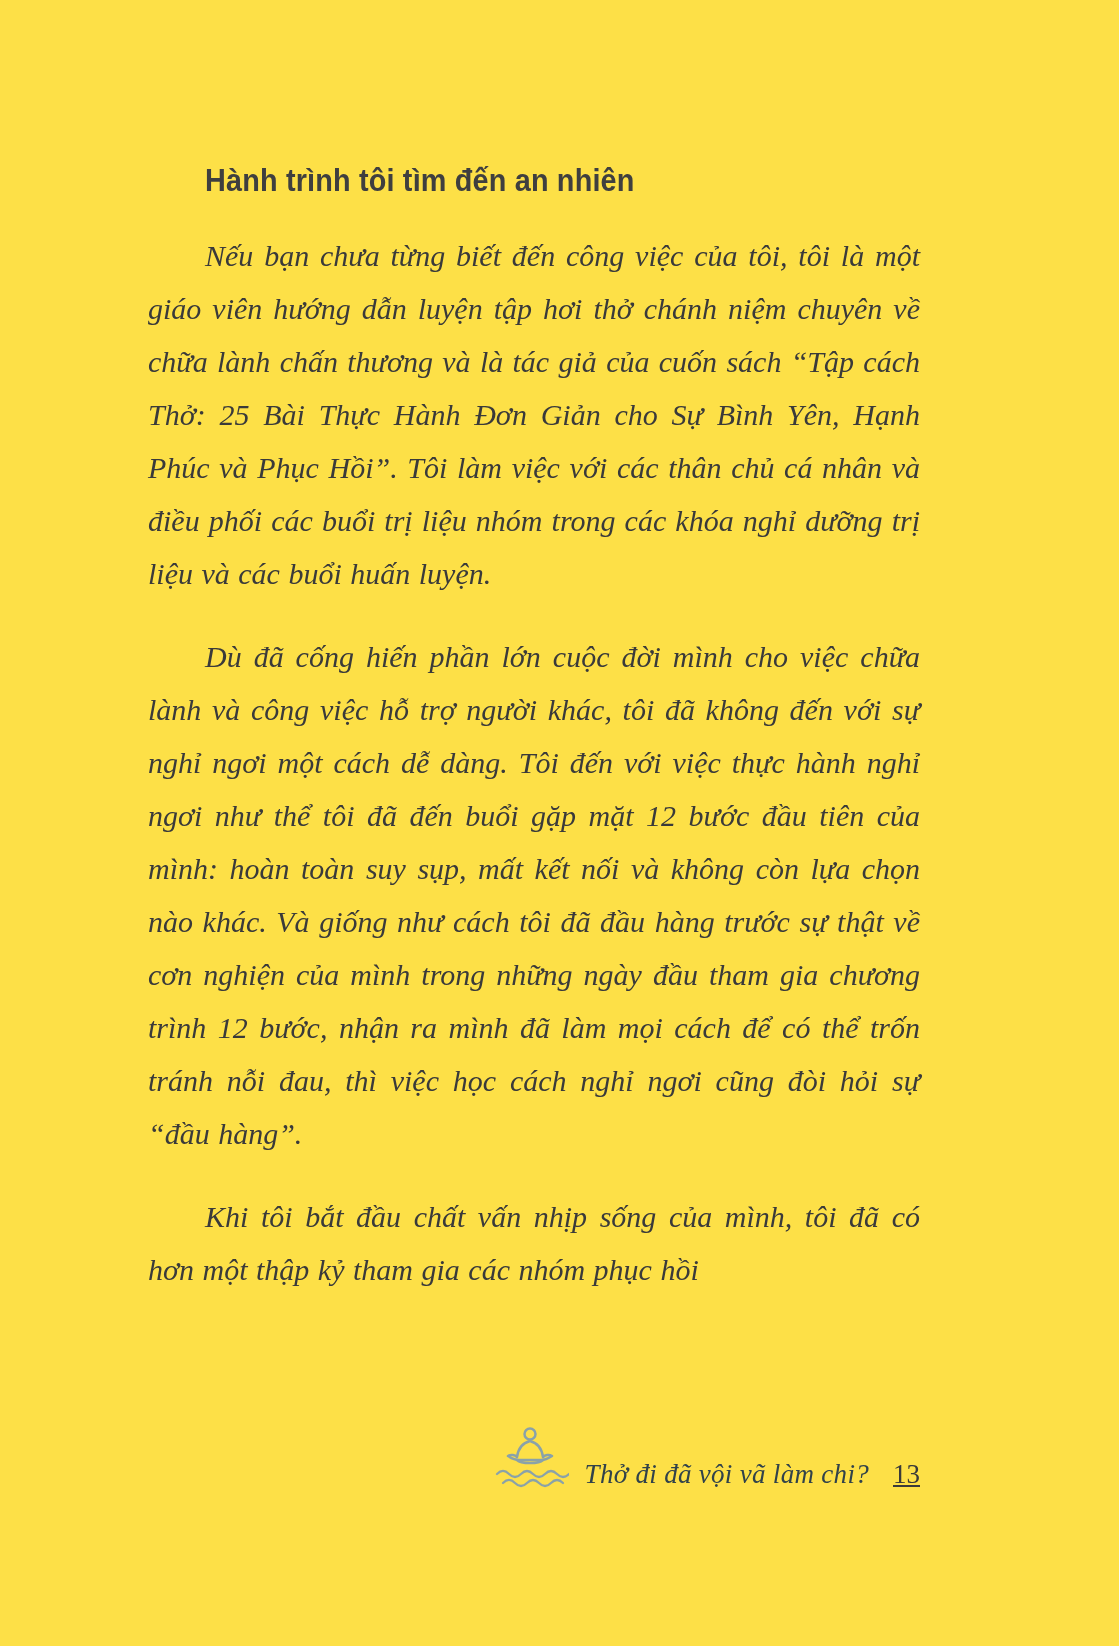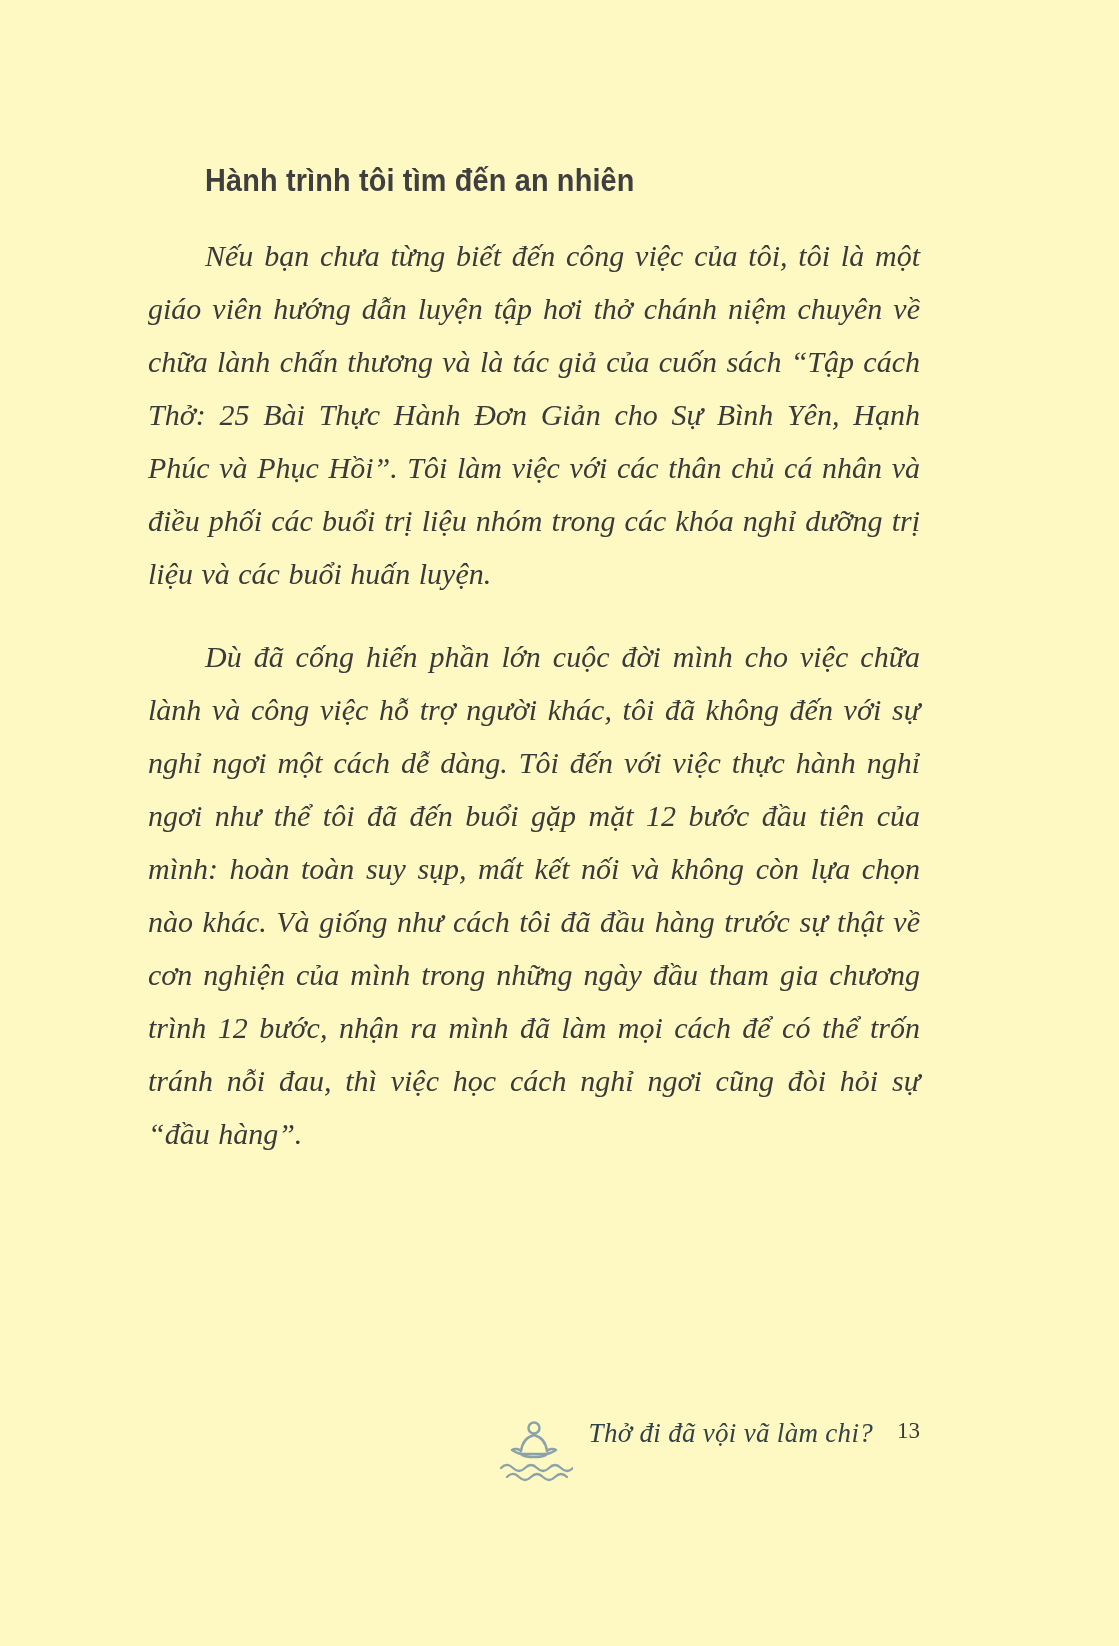--- a/index.html
+++ b/index.html
@@ -1,21 +1,21 @@
 <!DOCTYPE html>
 <html><head>
 <meta charset="utf-8">
 <style>
   * { box-sizing: border-box; }
   html, body { margin: 0; padding: 0; background: #ffffff; }
   .page {
     position: relative;
     width: 1119px;
     height: 1646px;
-    background: #fef9c3;
+    background: #fde047;
     font-family: "Liberation Serif", serif;
     color: #3a3a3a;
     overflow: hidden;
   }
   .content {
     position: absolute;
     left: 148px;
     top: 162px;
     width: 772px;
   }
@@ -39,54 +39,56 @@
     color: #3a3a3a;
     word-spacing: 1px;
     font-style: italic;
   }
   .footer {
     position: absolute;
     top: 1418px;
     right: 199px;
     height: 72px;
     display: flex;
-    align-items: flex-start;
+    align-items: flex-end;
     gap: 16px;
   }
   .footer-icon {
     display: inline-flex;
     align-items: center;
     justify-content: center;
     width: 78px;
     height: 66px;
   }
   .tagline {
     font-style: italic;
     font-size: 27px;
     color: #31424a;
     letter-spacing: 0.3px;
   }
   .page-number {
-    font-size: 23px;
+    font-size: 27px;
     color: #3a3a3a;
     margin-left: 8px;
+    text-decoration: underline;
   }
 </style>
 </head>
 <body>
 
 <div class="page">
 
   <div class="content">
     <h1 class="heading">Hành trình tôi tìm đến an nhiên</h1>
 
     <p class="para">Nếu bạn chưa từng biết đến công việc của tôi, tôi là một giáo viên hướng dẫn luyện tập hơi thở chánh niệm chuyên về chữa lành chấn thương và là tác giả của cuốn sách “Tập cách Thở: 25 Bài Thực Hành Đơn Giản cho Sự Bình Yên, Hạnh Phúc và Phục Hồi”. Tôi làm việc với các thân chủ cá nhân và điều phối các buổi trị liệu nhóm trong các khóa nghỉ dưỡng trị liệu và các buổi huấn luyện.</p>
 
     <p class="para">Dù đã cống hiến phần lớn cuộc đời mình cho việc chữa lành và công việc hỗ trợ người khác, tôi đã không đến với sự nghỉ ngơi một cách dễ dàng. Tôi đến với việc thực hành nghỉ ngơi như thể tôi đã đến buổi gặp mặt 12 bước đầu tiên của mình: hoàn toàn suy sụp, mất kết nối và không còn lựa chọn nào khác. Và giống như cách tôi đã đầu hàng trước sự thật về cơn nghiện của mình trong những ngày đầu tham gia chương trình 12 bước, nhận ra mình đã làm mọi cách để có thể trốn tránh nỗi đau, thì việc học cách nghỉ ngơi cũng đòi hỏi sự “đầu hàng”.</p>
 
+    <p class="para">Khi tôi bắt đầu chất vấn nhịp sống của mình, tôi đã có hơn một thập kỷ tham gia các nhóm phục hồi</p>
   </div>
 
   <div class="footer">
     <span class="footer-icon">
       <svg width="78" height="66" viewBox="0 0 78 66" fill="none" xmlns="http://www.w3.org/2000/svg">
 
         <circle cx="39" cy="10" r="5.5" stroke="#8aa2a9" stroke-width="2.5" fill="none"></circle>
         <path d="M39 17 C 31 19, 27 26, 26 33 C 24 31, 20 30, 17 32 C 20 34, 24 36, 28 36
                  L 50 36 C 54 36, 58 34, 61 32 C 58 30, 54 31, 52 33 C 51 26, 47 19, 39 17 Z" stroke="#8aa2a9" stroke-width="2.5" fill="none" stroke-linejoin="round"></path>
         <path d="M26 36 C 30 40, 48 40, 52 36" stroke="#8aa2a9" stroke-width="2.5" fill="none" stroke-linecap="round"></path>

